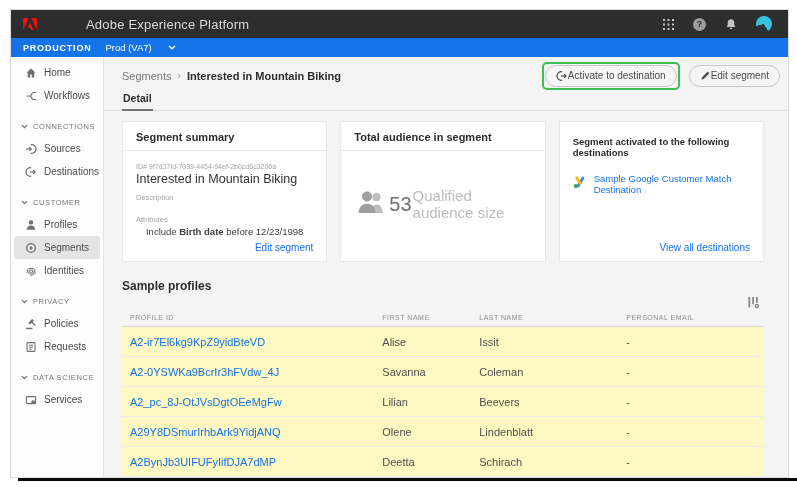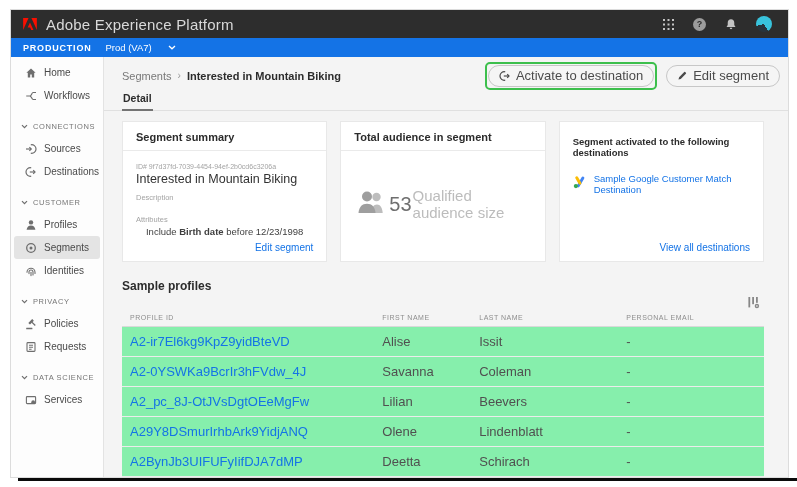--- a/index.html
+++ b/index.html
@@ -6,21 +6,21 @@
     font-family:"Liberation Sans","DejaVu Sans",sans-serif;-webkit-font-smoothing:antialiased;}
   .stage{position:relative;width:797px;height:487px;background:#fff;}
   .window{position:absolute;left:10px;top:9px;width:779px;height:469px;background:#fff;
     border:1px solid #dcdcdc;box-sizing:border-box;overflow:hidden;display:flex;flex-direction:column;}
   .bottom-line{position:absolute;left:18px;right:0;top:478px;height:3px;background:#0a0a0a;}
 
   
   .topbar{height:28px;background:#2d2d2d;display:flex;align-items:center;justify-content:space-between;flex:0 0 auto;}
   .brand{display:flex;align-items:center;gap:9px;padding-left:12px;}
   .adobe-logo{display:flex;align-items:center;}
-  .app-title{font-size:15px;color:#d9d9d9;letter-spacing:.2px;}
+  .app-title{font-size:13px;color:#d9d9d9;letter-spacing:.2px;margin-left:40px;}
   .topbar-right{display:flex;align-items:center;gap:19px;padding-right:16px;}
   .tb-icon{color:#c4c4c4;display:flex;align-items:center;cursor:pointer;}
   .help-circle{width:13px;height:13px;border-radius:50%;background:#9c9c9c;color:#2d2d2d;
     font-size:9px;font-weight:bold;text-align:center;line-height:13px;}
   .avatar{width:16px;height:16px;border-radius:50%;
     background:conic-gradient(from 0deg,#38c3dc 0deg 150deg,#27333b 150deg 255deg,#38c3dc 255deg 360deg);}
 
   
   .envbar{height:19px;background:#1473e6;display:flex;align-items:center;padding-left:12px;gap:14px;flex:0 0 auto;}
   .env-label{font-size:9px;font-weight:bold;color:#fff;letter-spacing:.8px;}
@@ -41,22 +41,22 @@
   .main{flex:1;background:#f4f4f4;min-width:0;display:flex;flex-direction:column;overflow:hidden;}
 
   
   .page-header{display:flex;align-items:center;justify-content:space-between;padding:7px 8px 0 18px;height:30px;box-sizing:border-box;}
   .breadcrumb{display:flex;align-items:center;gap:6px;font-size:11px;}
   .bc-parent{color:#787878;cursor:pointer;}
   .bc-sep{color:#9a9a9a;font-size:10px;}
   .bc-current{color:#2c2c2c;font-weight:bold;}
   .actions{display:flex;align-items:center;gap:9px;}
   .annotation{display:inline-flex;border:2px solid #3cbf4c;border-radius:5px;padding:1px;}
-  .btn{display:inline-flex;align-items:center;gap:5px;height:22px;padding:0 10px;border:1px solid #c7c7c7;
-    border-radius:13px;background:#f5f5f5;color:#4b4b4b;font-size:13px;cursor:pointer;white-space:nowrap;
+  .btn{display:inline-flex;align-items:center;height:22px;padding:0 10px;border:1px solid #c7c7c7;
+    border-radius:13px;background:#f5f5f5;color:#4b4b4b;font-size:10px;cursor:pointer;white-space:nowrap;
     font-family:inherit;}
   .btn .btn-icon{display:flex;align-items:center;color:#4b4b4b;}
 
   
   .tabs{padding-left:18px;border-bottom:1px solid #e0e0e0;margin-top:1px;}
   .tab{display:inline-block;padding:3px 1px 5px;font-size:10.5px;color:#2c2c2c;font-weight:600;
     border-bottom:2px solid #737373;margin-bottom:-1px;cursor:pointer;}
 
   
   .cards{display:flex;gap:13px;margin:10px 24px 0 18px;height:157px;}
@@ -78,21 +78,21 @@
 
   
   .profiles-head{margin:17px 24px 0 18px;}
   .profiles-head h2{margin:0;font-size:12px;font-weight:bold;color:#2c2c2c;}
   .table-tools{margin:3px 28px 0 18px;display:flex;justify-content:flex-end;height:14px;}
   .table-tools .col-icon{cursor:pointer;display:flex;align-items:center;}
   .ptable{margin:5px 24px 0 18px;}
   .thead,.trow{display:grid;grid-template-columns:39.3% 15.1% 22.9% 22.7%;}
   .thead{font-size:7px;color:#8d8d8d;letter-spacing:.5px;padding-bottom:5px;border-bottom:1px solid #d9d9d9;}
   .thead span{padding-left:8px;}
-  .trow{background:#86efac;height:29px;align-items:center;border-bottom:1px solid #ececec;font-size:13px;color:#505050;}
+  .trow{background:#fef9c3;height:29px;align-items:center;border-bottom:1px solid #ececec;font-size:11px;color:#505050;}
   .trow .cell{padding-left:8px;overflow:hidden;text-overflow:ellipsis;white-space:nowrap;}
   .trow a.cell{color:#1473e6;text-decoration:none;cursor:pointer;}
 </style>
 </head>
 <body>
 
 <div class="stage">
   <div class="window">
 
     <header class="topbar">

